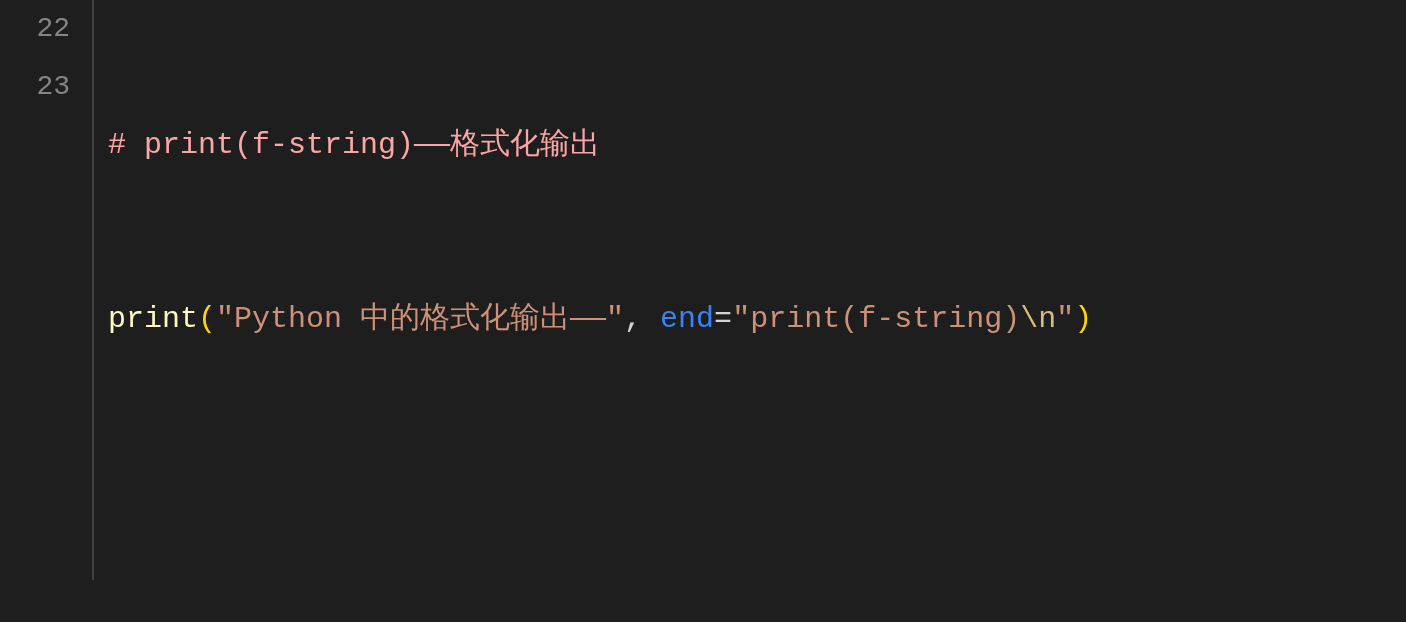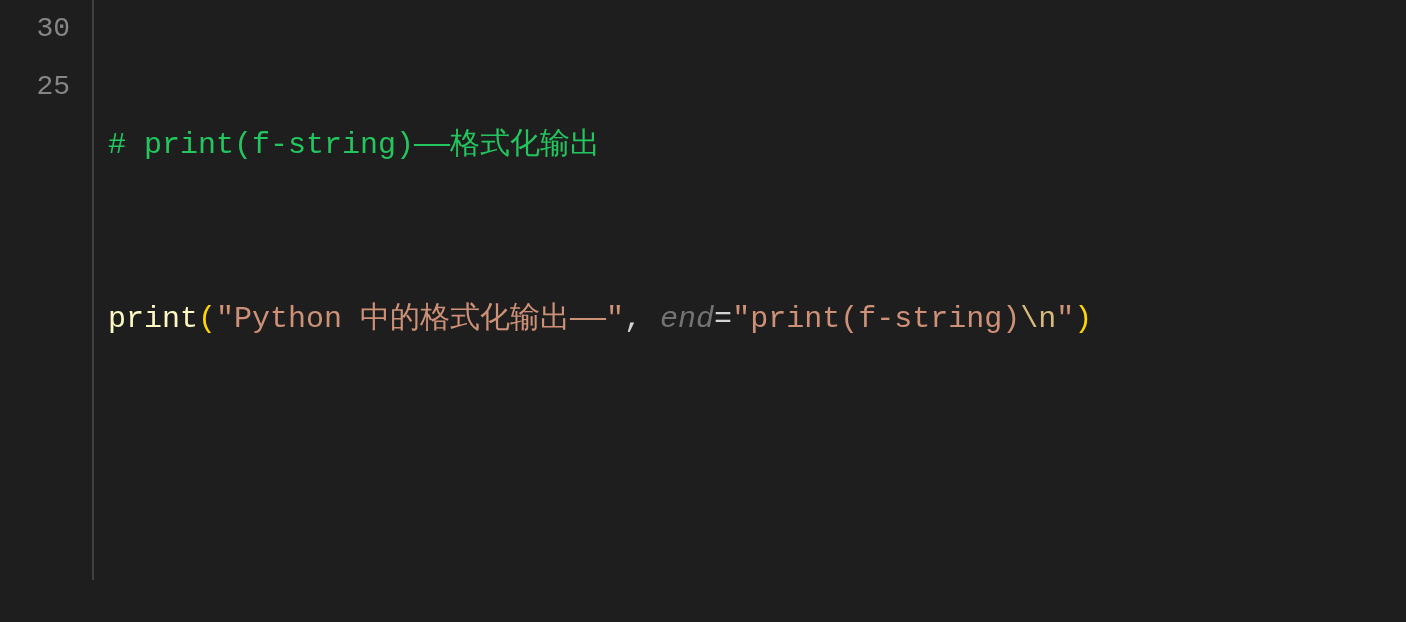--- a/index.html
+++ b/index.html
@@ -33,37 +33,37 @@
   }
   .code {
     flex: 1;
     padding-left: 14px;
     font-size: 30px;
     line-height: 58px;
     white-space: pre;
     color: #d4d4d4;
   }
   .code-line { height: 58px; }
-  .tok-comment { color: #22c55e; }
+  .tok-comment { color: #fca5a5; }
   .tok-func    { color: #fef9c3; }
   .tok-paren   { color: #ffd700; }
   .tok-string  { color: #ce9178; }
   .tok-escape  { color: #d7ba7d; }
-  .tok-param   { color: #737373; font-style: italic; }
+  .tok-param   { color: #3b82f6; }
   .tok-punct   { color: #d4d4d4; }
   .tok-var     { color: #d4d4d4; }
   .tok-num     { color: #b5cea8; }
 </style>
 </head>
 <body>
 
 <div class="editor">
   <div class="gutter">
-    <div class="gutter-line">30</div>
-    <div class="gutter-line">25</div>
+    <div class="gutter-line">22</div>
+    <div class="gutter-line">23</div>
   </div>
   <div class="code-ruler"></div>
   <div class="code">
     <div class="code-line"><span class="tok-comment"># print(f-string)——格式化输出</span></div>
     <div class="code-line"><span class="tok-func">print</span><span class="tok-paren">(</span><span class="tok-string">"Python 中的格式化输出——"</span><span class="tok-punct">, </span><span class="tok-param">end</span><span class="tok-punct">=</span><span class="tok-string">"print(f-string)</span><span class="tok-escape">\n</span><span class="tok-string">"</span><span class="tok-paren">)</span></div>
     
     
   </div>
 </div>
 

